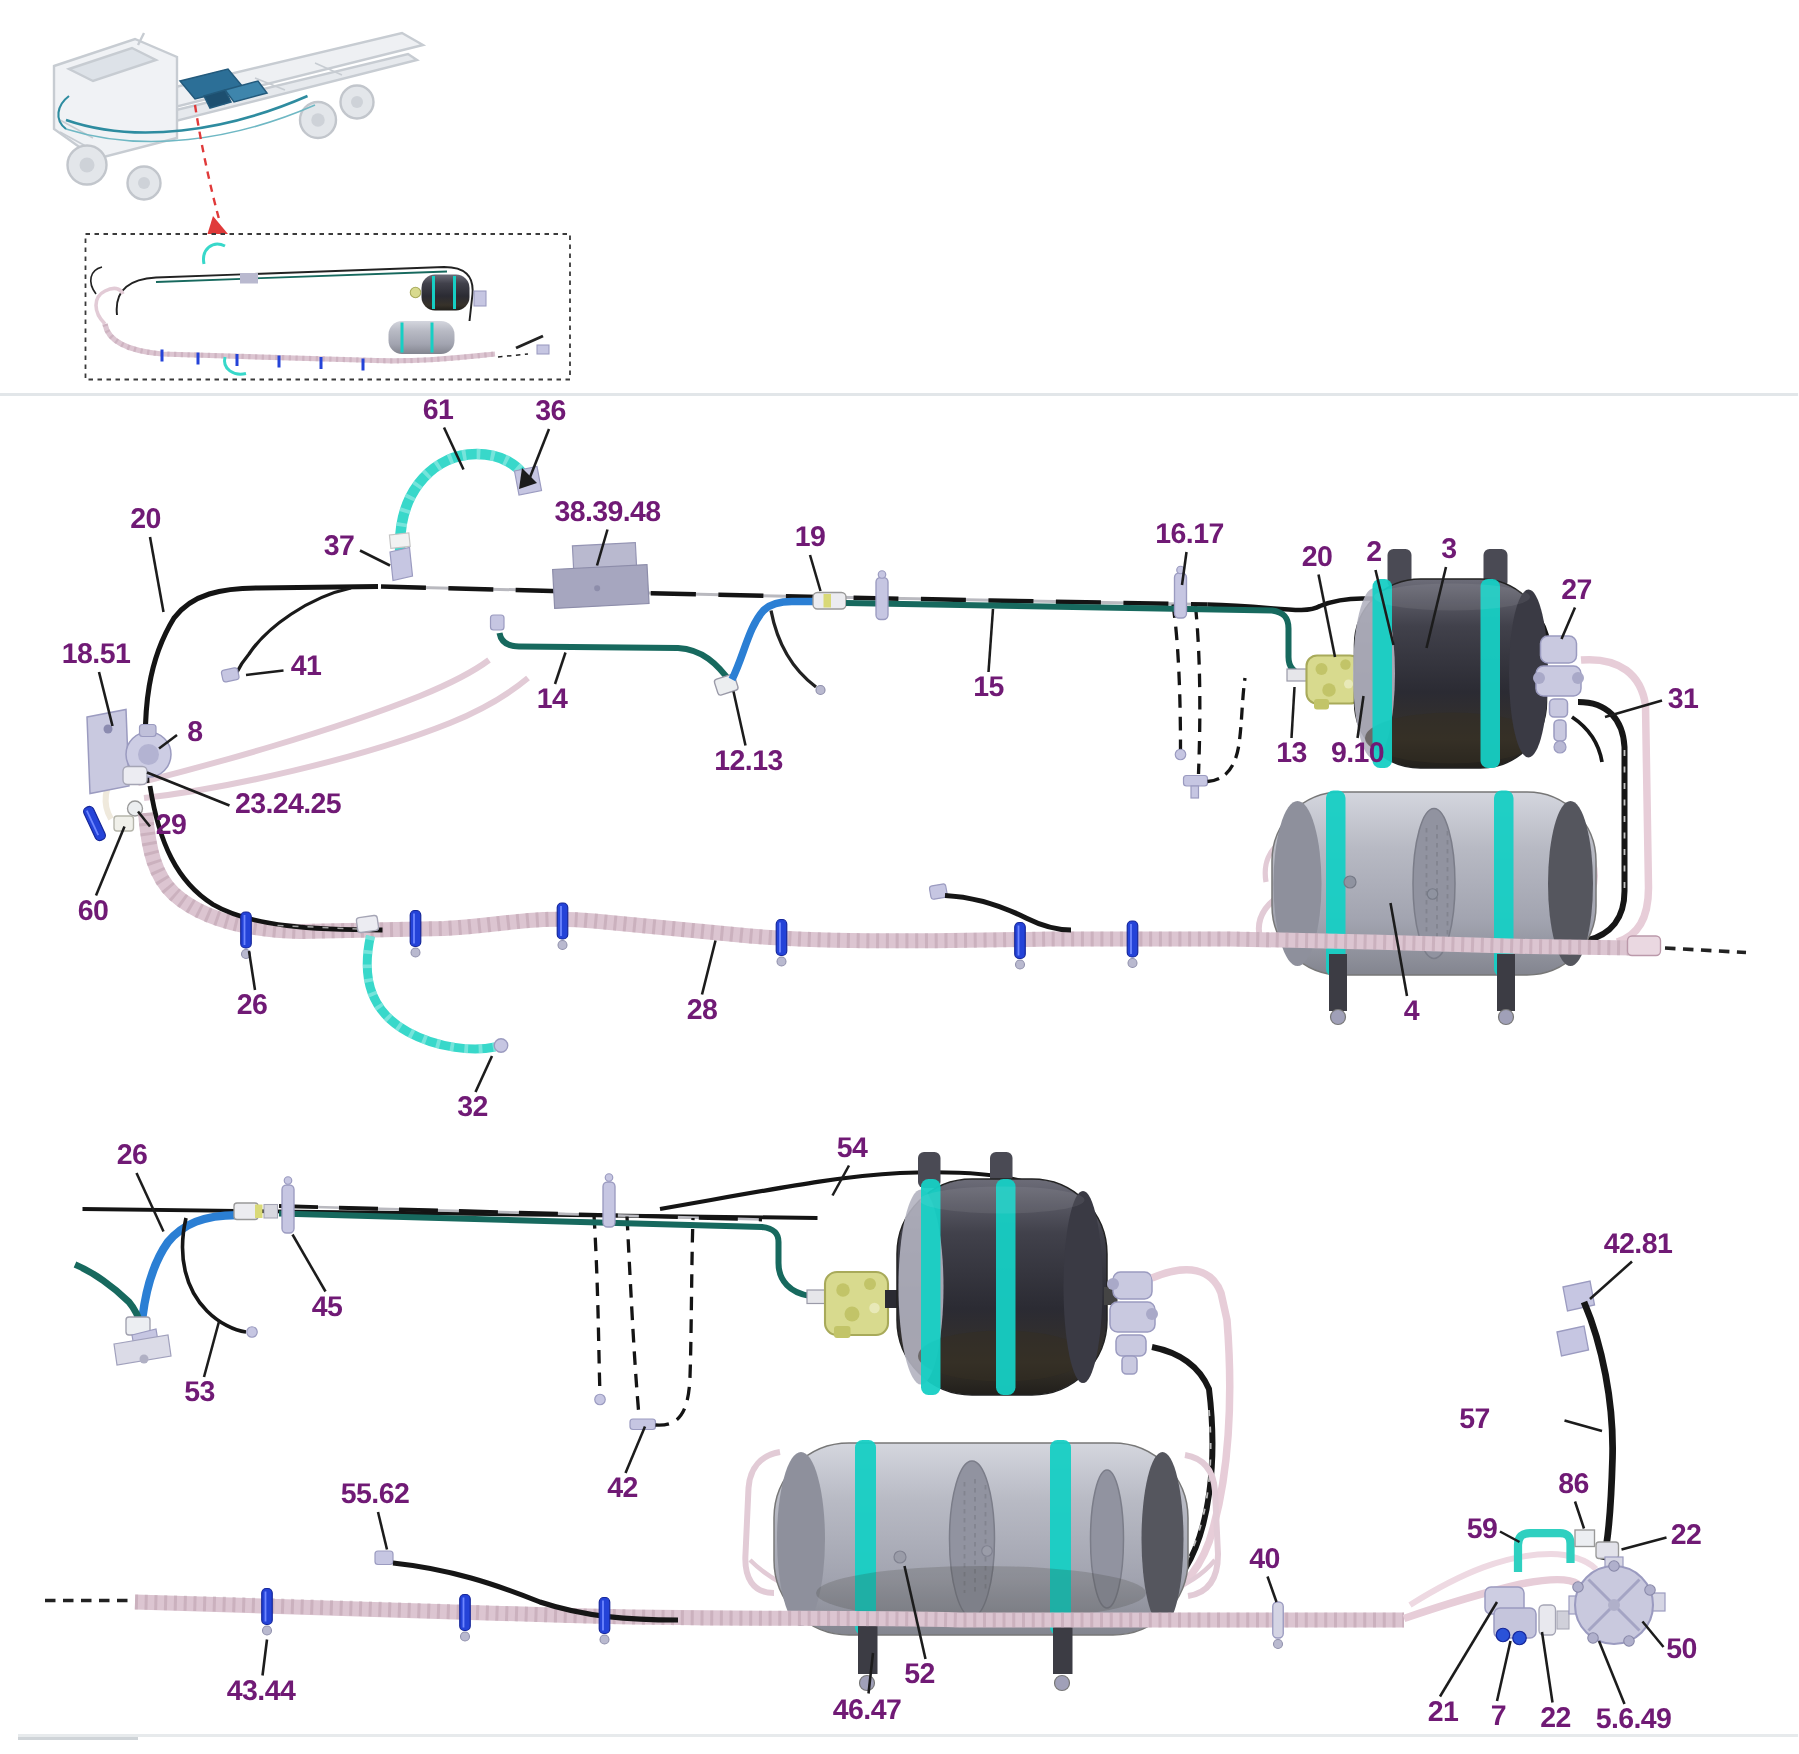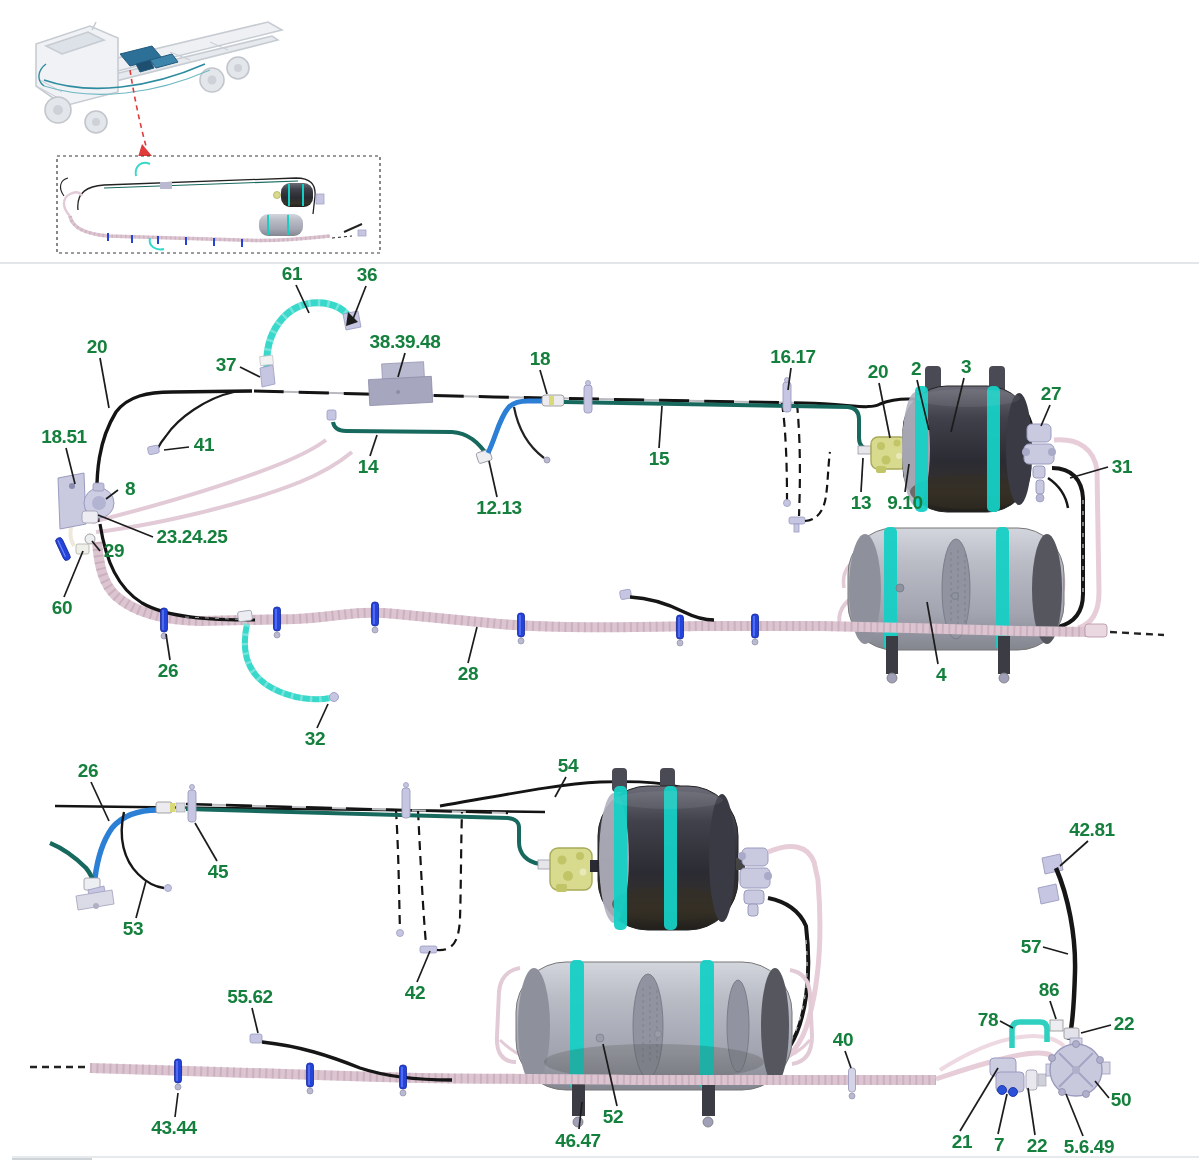--- a/index.html
+++ b/index.html
@@ -1,20 +1,20 @@
 <!DOCTYPE html>
 <html><head>
 <meta charset="utf-8">
 <style>
   html,body { margin:0; padding:0; background:#ffffff; }
   .stage { position:relative; width:1199px; height:1169px; background:#fff; overflow:hidden;
            font-family:"Liberation Sans", sans-serif; }
   .stage svg { position:absolute; left:0; top:0; }
   .co { position:absolute; transform:translate(-50%,-50%);
-        font:700 19px "Liberation Sans", sans-serif; color:#15803d;
+        font:700 19px "Liberation Sans", sans-serif; color:#701a75;
         letter-spacing:-0.4px; white-space:nowrap; }
 </style>
 </head>
 <body>
 
 <div class="stage">
 
 <svg width="1199" height="1169" viewBox="0 0 1199 1169">
   <defs>
     <linearGradient id="gDark" x1="0" y1="0" x2="0" y2="1">
@@ -489,21 +489,21 @@
     <path d="M 1083,1136 L 1066,1094"></path>
         <path d="M 1109,1098 L 1095,1081"></path>
   </g>
 </svg>
 
 <div class="co" style="left:292px;top:274px">61</div>
 <div class="co" style="left:367px;top:275px">36</div>
 <div class="co" style="left:97px;top:347px">20</div>
 <div class="co" style="left:226px;top:365px">37</div>
 <div class="co" style="left:405px;top:342px">38.39.48</div>
-<div class="co" style="left:540px;top:359px">18</div>
+<div class="co" style="left:540px;top:359px">19</div>
 <div class="co" style="left:793px;top:357px">16.17</div>
 <div class="co" style="left:878px;top:372px">20</div>
 <div class="co" style="left:916px;top:369px">2</div>
 <div class="co" style="left:966px;top:367px">3</div>
 <div class="co" style="left:1051px;top:394px">27</div>
 <div class="co" style="left:64px;top:437px">18.51</div>
 <div class="co" style="left:204px;top:445px">41</div>
 <div class="co" style="left:130px;top:489px">8</div>
 <div class="co" style="left:368px;top:467px">14</div>
 <div class="co" style="left:659px;top:459px">15</div>
@@ -518,23 +518,23 @@
 <div class="co" style="left:468px;top:674px">28</div>
 <div class="co" style="left:315px;top:739px">32</div>
 <div class="co" style="left:941px;top:675px">4</div>
 <div class="co" style="left:88px;top:771px">26</div>
 <div class="co" style="left:568px;top:766px">54</div>
 <div class="co" style="left:218px;top:872px">45</div>
 <div class="co" style="left:133px;top:929px">53</div>
 <div class="co" style="left:250px;top:997px">55.62</div>
 <div class="co" style="left:415px;top:993px">42</div>
 <div class="co" style="left:1092px;top:830px">42.81</div>
-<div class="co" style="left:1031px;top:947px">57</div>
+<div class="co" style="left:983px;top:947px">57</div>
 <div class="co" style="left:1049px;top:990px">86</div>
-<div class="co" style="left:988px;top:1020px">78</div>
+<div class="co" style="left:988px;top:1020px">59</div>
 <div class="co" style="left:1124px;top:1024px">22</div>
 <div class="co" style="left:843px;top:1040px">40</div>
 <div class="co" style="left:613px;top:1117px">52</div>
 <div class="co" style="left:174px;top:1128px">43.44</div>
 <div class="co" style="left:578px;top:1141px">46.47</div>
 <div class="co" style="left:962px;top:1142px">21</div>
 <div class="co" style="left:999px;top:1145px">7</div>
 <div class="co" style="left:1037px;top:1146px">22</div>
 <div class="co" style="left:1089px;top:1147px">5.6.49</div>
 <div class="co" style="left:1121px;top:1100px">50</div>

